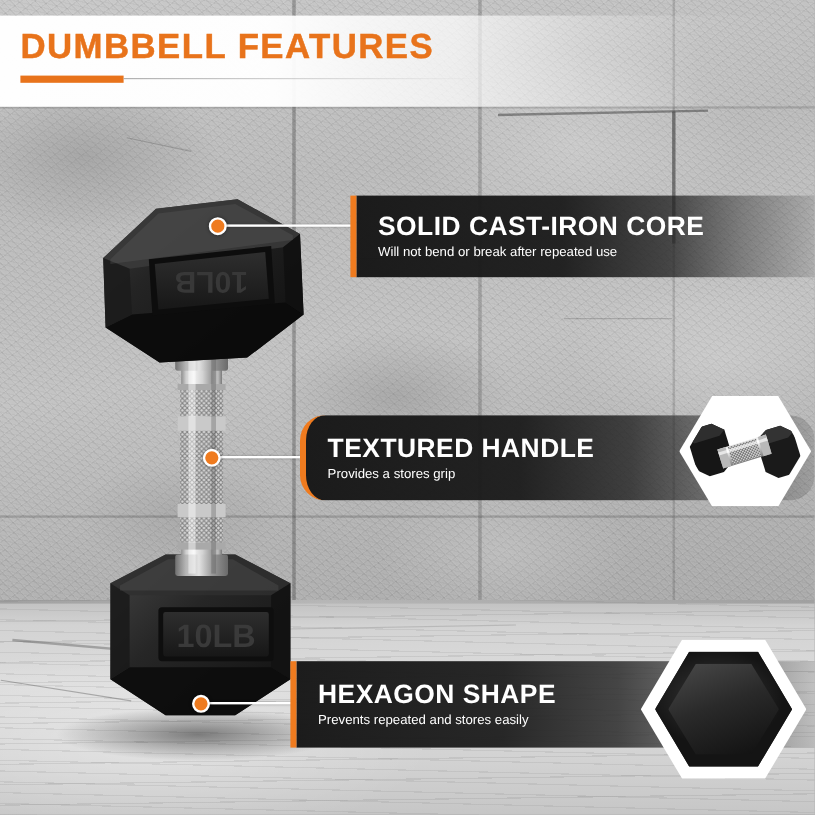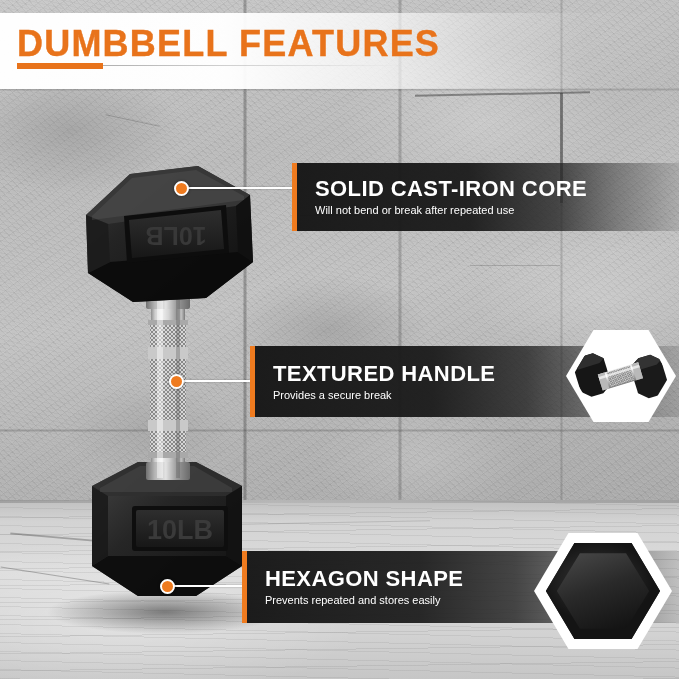--- a/index.html
+++ b/index.html
@@ -104,21 +104,21 @@
       rgba(255,255,255,0.985) 0%,
       rgba(255,255,255,0.975) 33%,
       rgba(255,255,255,0.72) 56%,
       rgba(255,255,255,0.30) 72%,
       rgba(255,255,255,0.06) 86%,
       rgba(255,255,255,0.00) 100%);
   }
   .header-title {
     position: absolute;
     left: 17px; top: 23px;
-    font-size: 36px;
+    font-size: 29px;
     font-weight: 700;
     letter-spacing: 1.2px;
     color: #e8731b;
     white-space: nowrap;
     -webkit-text-stroke: 0.4px #e8731b;
     text-shadow: 0 0 1px rgba(255,255,255,.6);
   }
   .header-rule-orange {
     position: absolute;
     left: 17px; top: 63px;
@@ -173,20 +173,21 @@
     justify-content: center;
   }
   .callout-2 {
     left: 250px; top: 346px; width: 429px; height: 71px;
     background: linear-gradient(90deg,
       rgba(22,22,22,0.97) 0%,
       rgba(26,26,26,0.95) 42%,
       rgba(34,34,34,0.80) 64%,
       rgba(45,45,45,0.50) 80%,
       rgba(62,62,62,0.18) 100%);
+    border-radius: 21px;
   }
   .callout-3 {
     left: 242px; top: 551px; width: 437px; height: 72px;
     background: linear-gradient(90deg,
       rgba(22,22,22,0.97) 0%,
       rgba(30,30,30,0.95) 40%,
       rgba(48,48,48,0.88) 62%,
       rgba(70,70,70,0.70) 78%,
       rgba(95,95,95,0.45) 92%,
       rgba(110,110,110,0.25) 100%);
@@ -371,21 +372,21 @@
   <div class="lead-line" style="left:174px; top:585px; width:70px;"></div>
   <div class="lead-dot" style="left:160px; top:579px;"></div>
 
   <div class="callout callout-1">
     <div class="callout-title">SOLID CAST-IRON CORE</div>
     <div class="callout-sub">Will not bend or break after repeated use</div>
   </div>
 
   <div class="callout callout-2">
     <div class="callout-title">TEXTURED HANDLE</div>
-    <div class="callout-sub">Provides a secure break</div>
+    <div class="callout-sub">Provides a stores grip</div>
   </div>
 
   <div class="callout callout-3">
     <div class="callout-title">HEXAGON SHAPE</div>
     <div class="callout-sub">Prevents repeated and stores easily</div>
   </div>
 
   <div class="hex-inset inset-handle">
     <div class="hex-inner">
       <svg viewBox="0 0 110 92" width="100%" height="100%">

